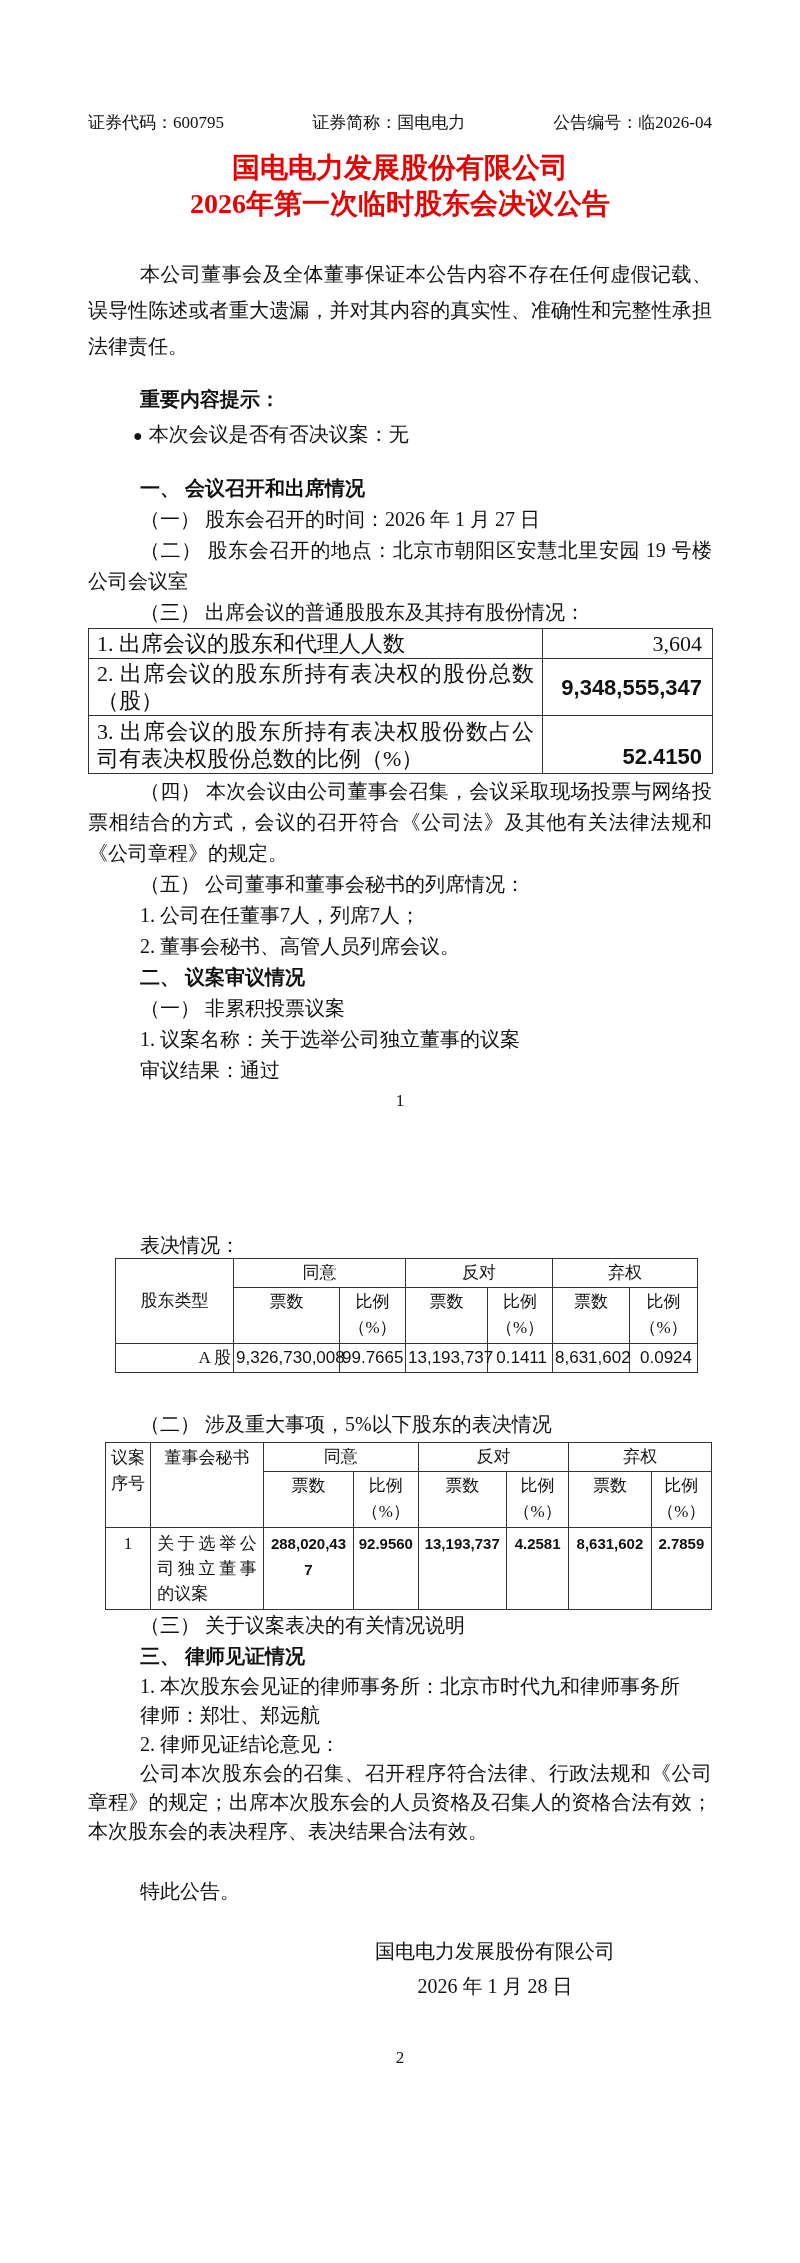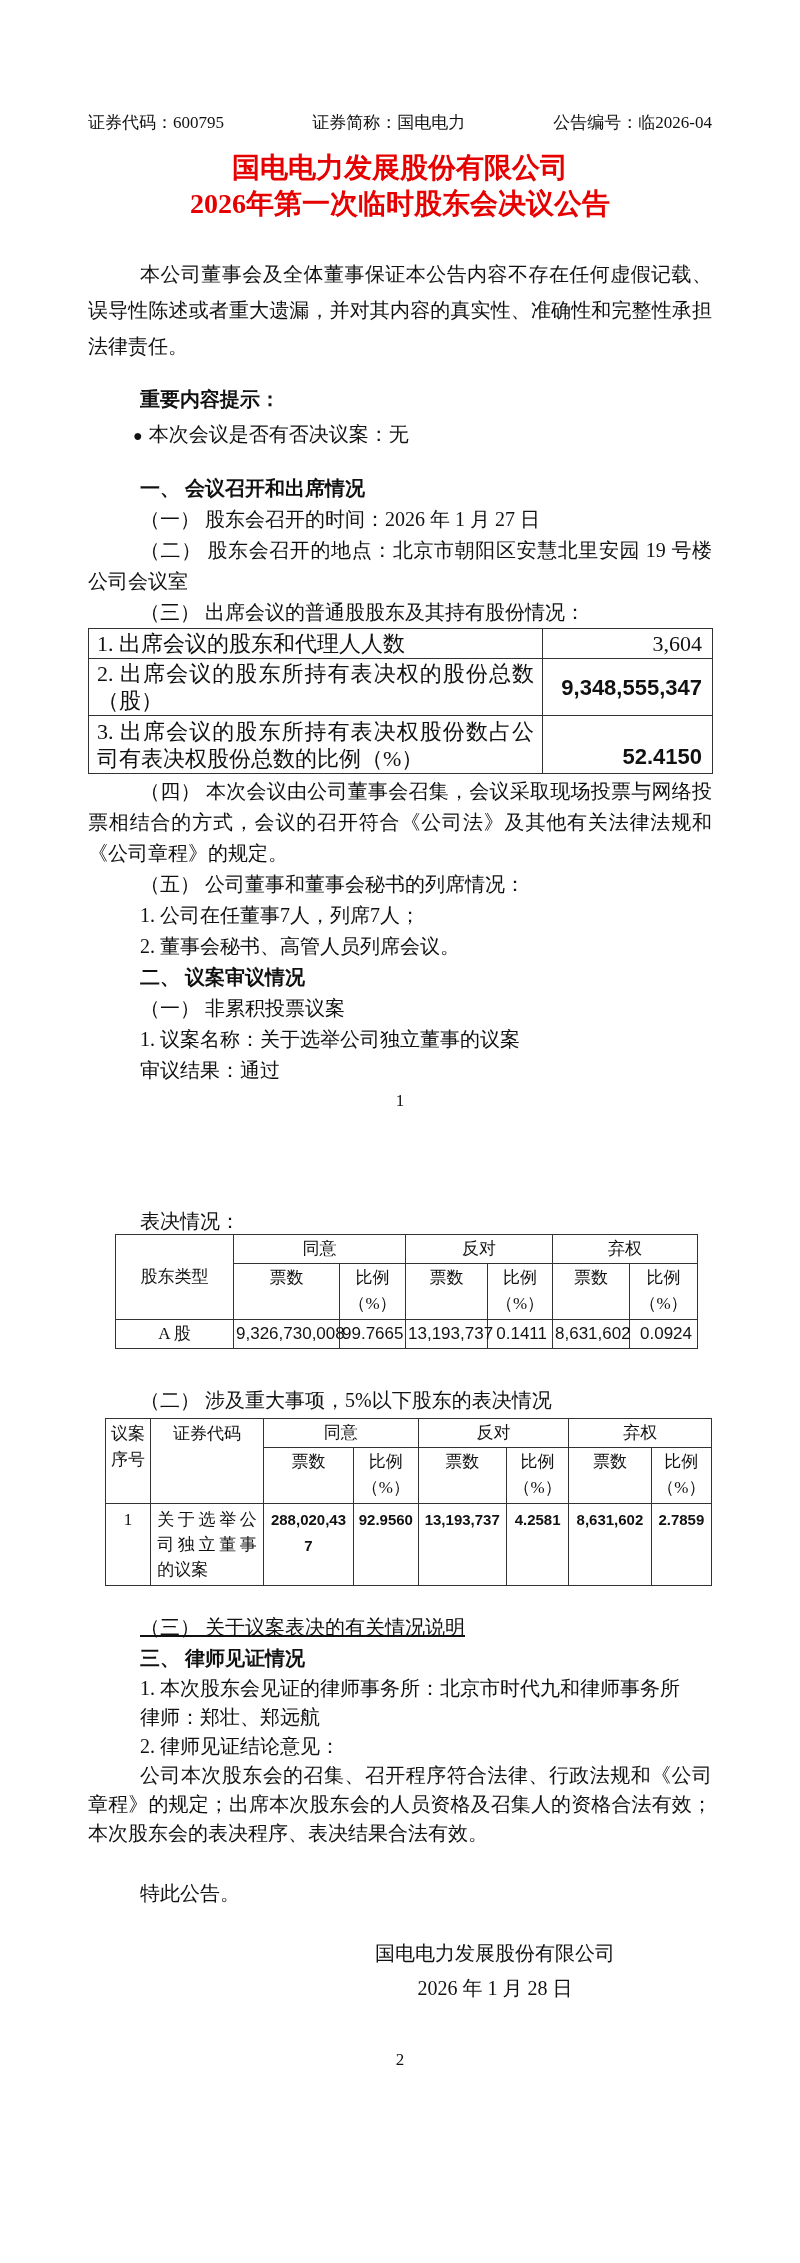--- a/index.html
+++ b/index.html
@@ -46,36 +46,36 @@
   .t1 .r3{height:58px;}
   .t1 .r3 .val{vertical-align:bottom;padding-bottom:3px;}
   .num-b{font-family:"Liberation Sans","DejaVu Sans",sans-serif;font-weight:bold;font-size:17px;}
   .num-r{font-size:18px;}
   
   .vt{margin-left:27px;width:583px;margin-top:0;}
   .vt td{font-size:17px;line-height:26px;text-align:center;padding:1px 2px;}
   .vt .hr1 td{height:26px;}
   .vt .hr2 td{height:56px;vertical-align:top;padding-top:1px;}
   .vt .rsp{vertical-align:middle;}
-  .vt .dr td{height:28px;vertical-align:middle;}
+  .vt .dr td{height:28px;vertical-align:middle;text-align:right;}
   .vt .dr .n{font-family:"Liberation Sans","DejaVu Sans",sans-serif;font-weight:normal;font-size:17px;text-align:right;padding-right:5px;margin-top:12px;}
   .mt3{margin-left:17px;width:607px;margin-top:2px;padding-left:8px;}
   .mt3 td{font-size:17px;line-height:26px;text-align:center;padding:1px 4px;}
   .mt3 .hr1 td{height:26px;}
   .mt3 .hr2 td{height:56px;vertical-align:top;padding-top:1px;}
   .mt3 .top{vertical-align:top;padding-top:2px;}
   .mt3 .dr td{height:78px;vertical-align:top;padding-top:3px;}
   .mt3 .dr .n{font-family:"Liberation Sans","DejaVu Sans",sans-serif;font-weight:bold;font-size:15px;word-break:break-all;text-align:center;}
   .mt3 .name{text-align:justify;padding:3px 6px;line-height:25px;}
   .pgnum{text-align:center;font-size:17px;line-height:22px;}
   .pg1{margin-top:4px;}
   .pg2{margin-top:46px;}
-  .vote-cap{margin-top:96px;line-height:26px;text-indent:52px;}
+  .vote-cap{margin-top:120px;line-height:26px;text-indent:52px;}
   .item2-b{margin-top:36px;}
-  .item3-h{margin-top:26px;text-decoration:underline;}
+  .item3-h{}
   .close-p{margin-top:30px;text-indent:52px;}
   .signature{margin-top:30px;text-align:center;padding-left:190px;}
   .signature .co{font-size:20px;line-height:29px;}
   .signature .dt{font-size:20px;line-height:29px;margin-top:6px;}
   .item4{margin-top:2px;}
 </style>
 </head>
 <body>
 
 <div class="page">
@@ -191,21 +191,21 @@
         <col style="width:90px">
         <col style="width:64px">
       <col style="width:88px">
         <col style="width:62px">
         <col style="width:82px">
         <col style="width:60px">
     </colgroup>
     <tbody>
         <tr class="hr1">
       <td rowspan="2" class="top">议案序号</td>
-      <td rowspan="2" class="top">证券代码</td>
+      <td rowspan="2" class="top">董事会秘书</td>
       <td colspan="2">同意</td>
       <td colspan="2">反对</td>
       <td colspan="2">弃权</td>
     </tr>
     <tr class="hr2">
       <td>票数</td>
       <td>
             <span style="display:block">比例</span>
             <span style="display:block">（%）</span>
           </td>

